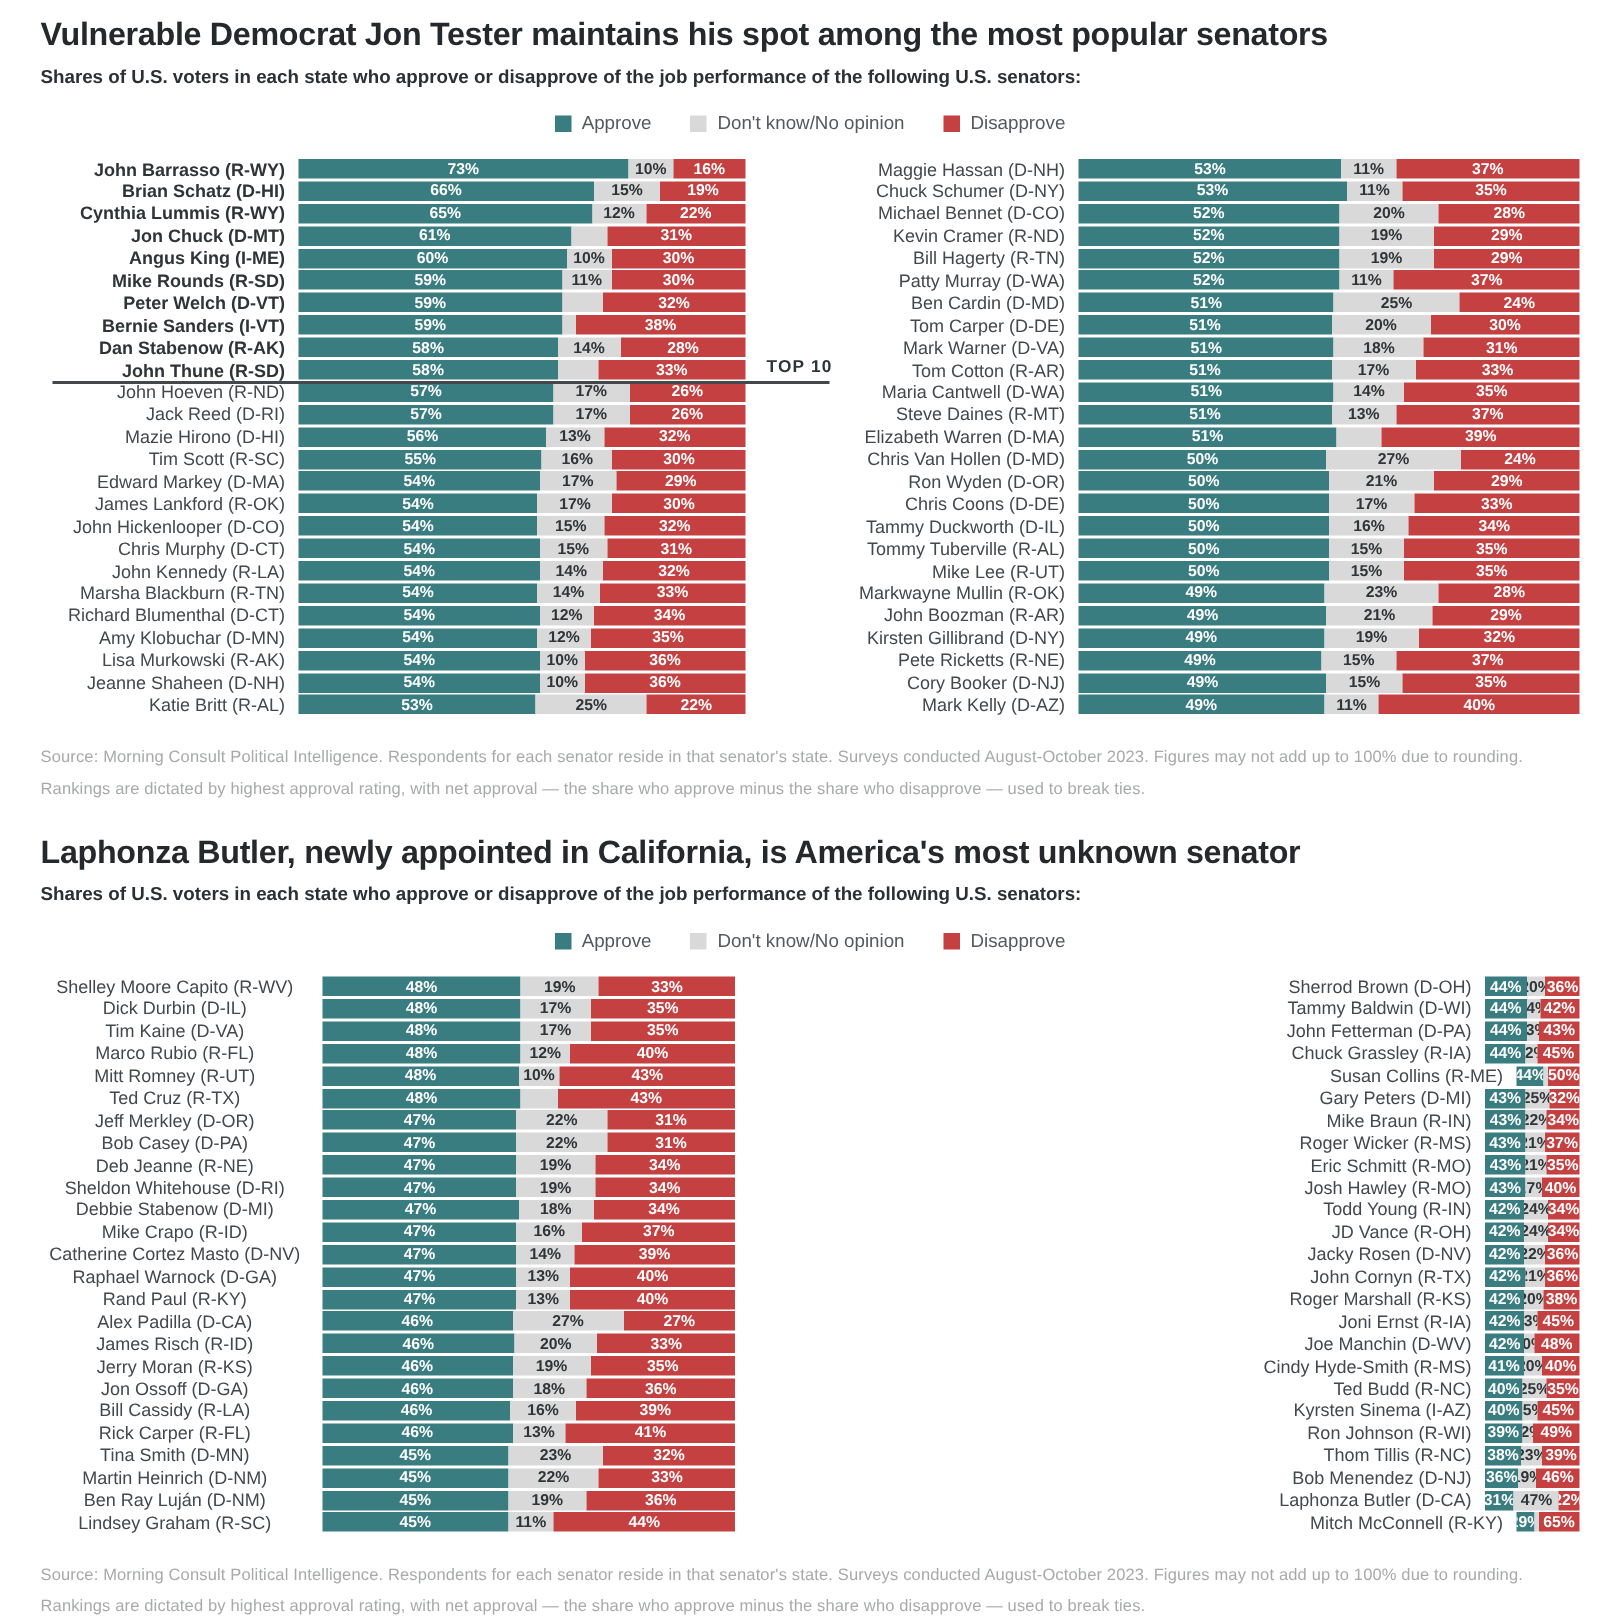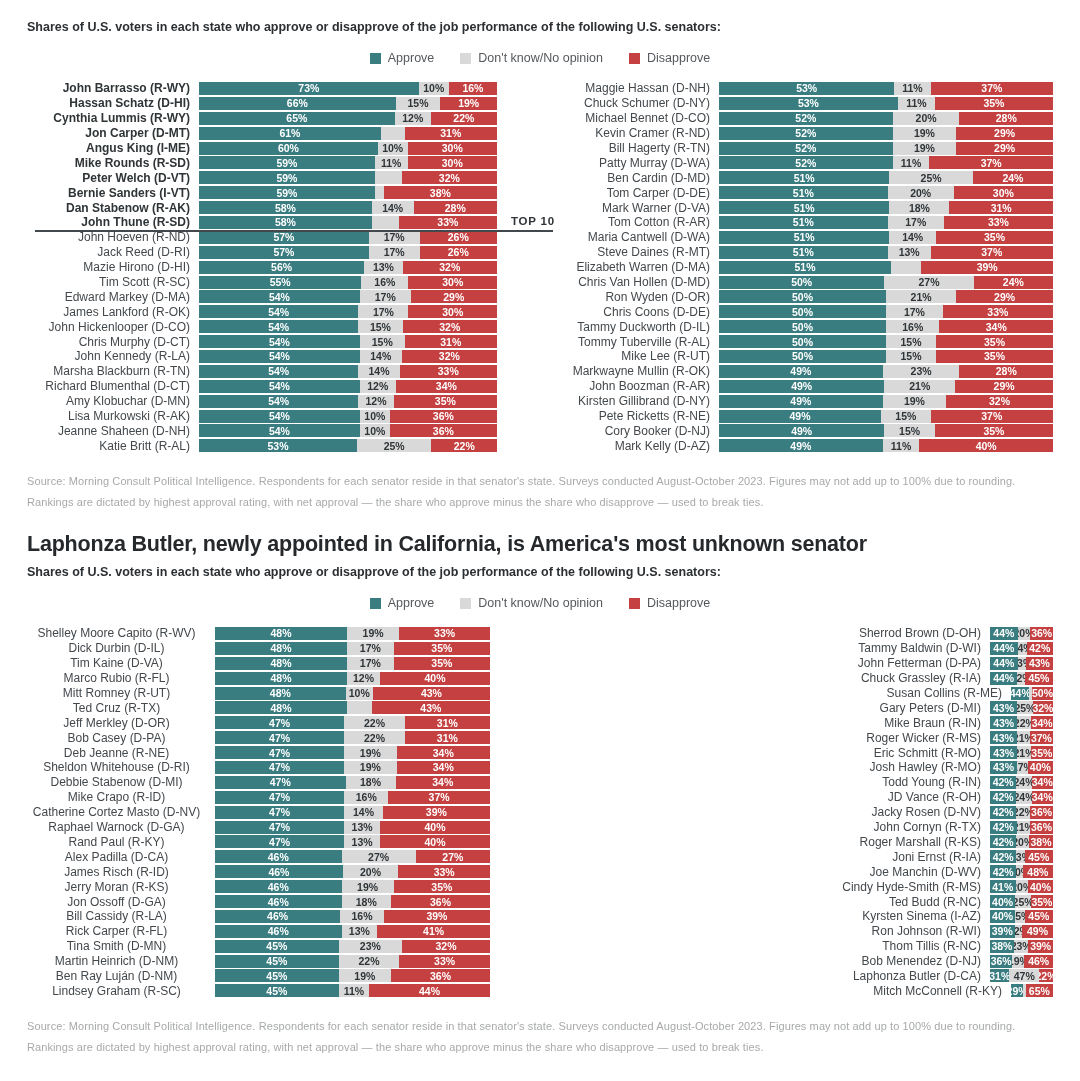--- a/index.html
+++ b/index.html
@@ -59,20 +59,21 @@
   }
   p.source {
     margin-top: 18px; font-size: 11px; color: #A7A9AA; line-height: 1.85;
     letter-spacing: 0.1px; max-width: 1010px;
   }
 </style>
 </head>
 <body>
 
 <section class="chart first">
+  <h1 class="chart-title">Vulnerable Democrat Jon Tester maintains his spot among the most popular senators</h1>
   <h2 class="chart-subtitle">Shares of U.S. voters in each state who approve or disapprove of the job performance of the following U.S. senators:</h2>
   <div class="legend">
       <span class="legend-item">
         <span class="swatch" style="background: rgb(58, 125, 129);"></span>
         <span>Approve</span>
       </span>
       <span class="legend-item">
         <span class="swatch" style="background: rgb(217, 217, 217);"></span>
         <span>Don't know/No opinion</span>
       </span>
@@ -86,37 +87,37 @@
       <div class="rows r1a">
           <div class="row">
             <div class="name bold">John Barrasso (R-WY)</div>
             <div class="bars">
               <div class="seg approve" style="width: 73.7374%; background: rgb(58, 125, 129);">73%</div>
               <div class="seg dont_know" style="width: 10.101%; background: rgb(217, 217, 217);">10%</div>
               <div class="seg disapprove" style="width: 16.1616%; background: rgb(197, 64, 65);">16%</div>
             </div>
           </div>
           <div class="row">
-            <div class="name bold">Hassan Schatz (D-HI)</div>
+            <div class="name bold">Brian Schatz (D-HI)</div>
             <div class="bars">
               <div class="seg approve" style="width: 66%; background: rgb(58, 125, 129);">66%</div>
               <div class="seg dont_know" style="width: 15%; background: rgb(217, 217, 217);">15%</div>
               <div class="seg disapprove" style="width: 19%; background: rgb(197, 64, 65);">19%</div>
             </div>
           </div>
           <div class="row">
             <div class="name bold">Cynthia Lummis (R-WY)</div>
             <div class="bars">
               <div class="seg approve" style="width: 65.6566%; background: rgb(58, 125, 129);">65%</div>
               <div class="seg dont_know" style="width: 12.1212%; background: rgb(217, 217, 217);">12%</div>
               <div class="seg disapprove" style="width: 22.2222%; background: rgb(197, 64, 65);">22%</div>
             </div>
           </div>
           <div class="row">
-            <div class="name bold">Jon Carper (D-MT)</div>
+            <div class="name bold">Jon Chuck (D-MT)</div>
             <div class="bars">
               <div class="seg approve" style="width: 61%; background: rgb(58, 125, 129);">61%</div>
               <div class="seg dont_know" style="width: 8%; background: rgb(217, 217, 217);"></div>
               <div class="seg disapprove" style="width: 31%; background: rgb(197, 64, 65);">31%</div>
             </div>
           </div>
           <div class="row">
             <div class="name bold">Angus King (I-ME)</div>
             <div class="bars">
               <div class="seg approve" style="width: 60%; background: rgb(58, 125, 129);">60%</div>

